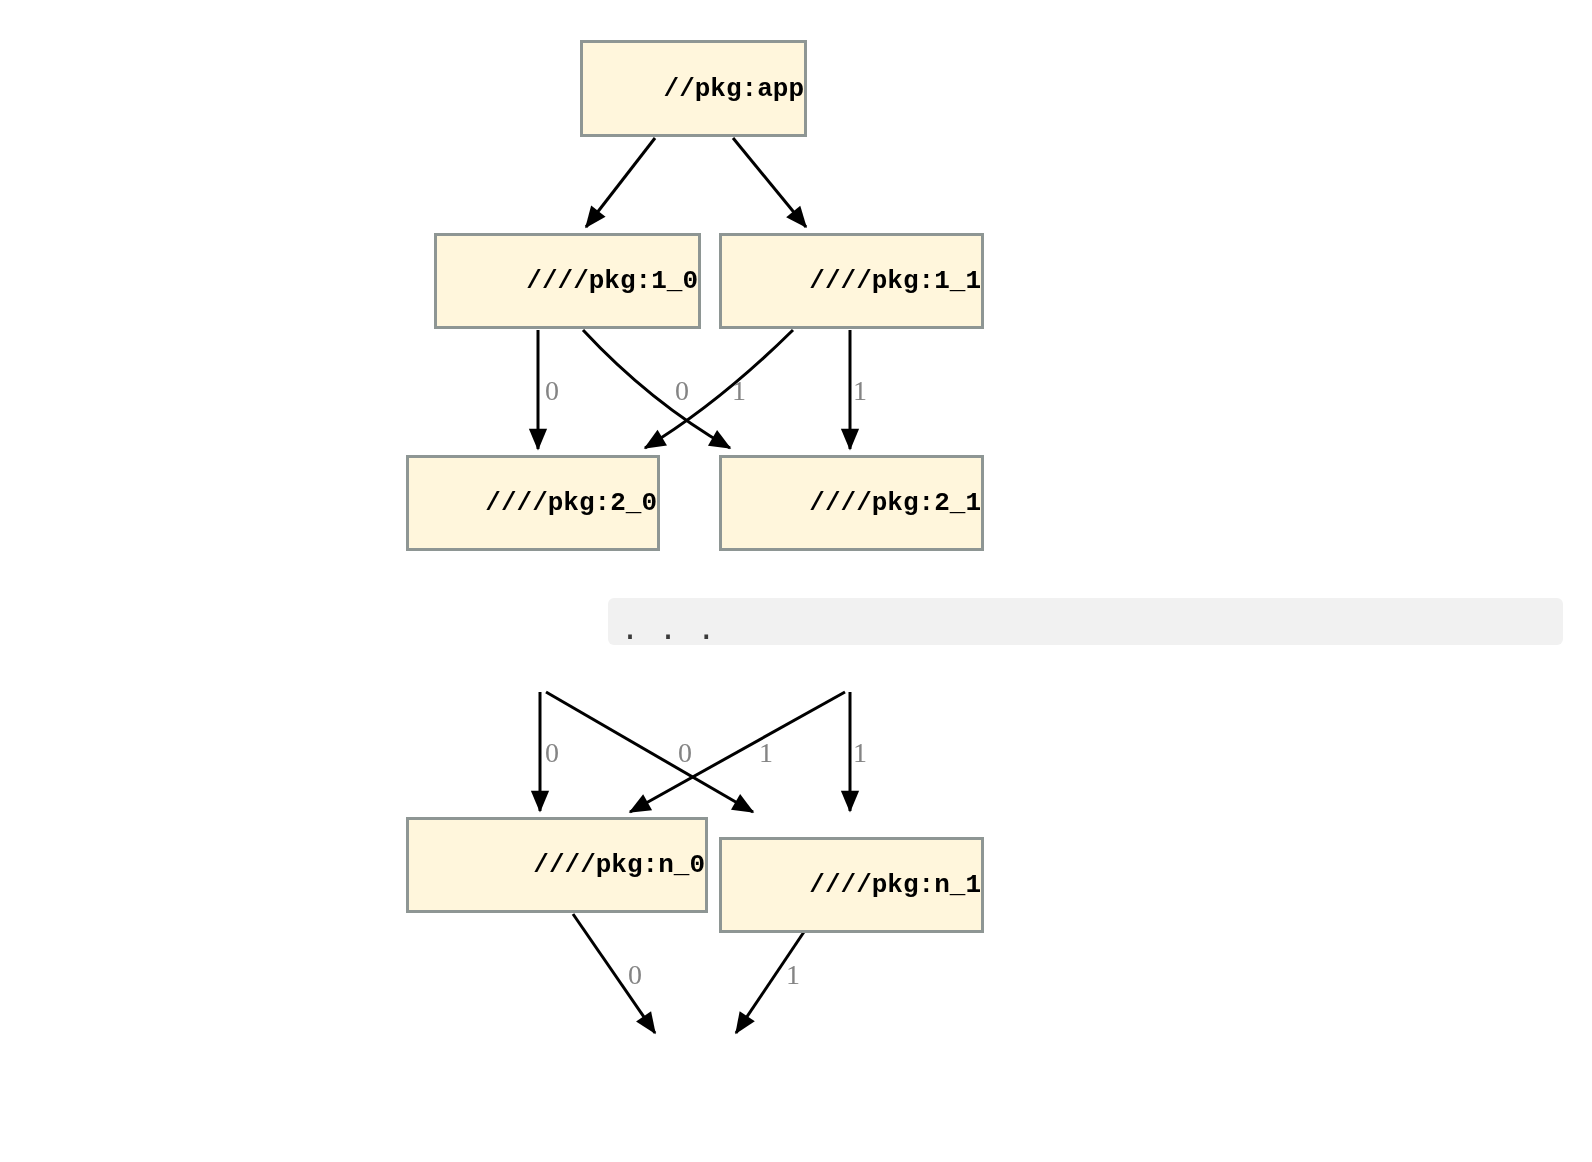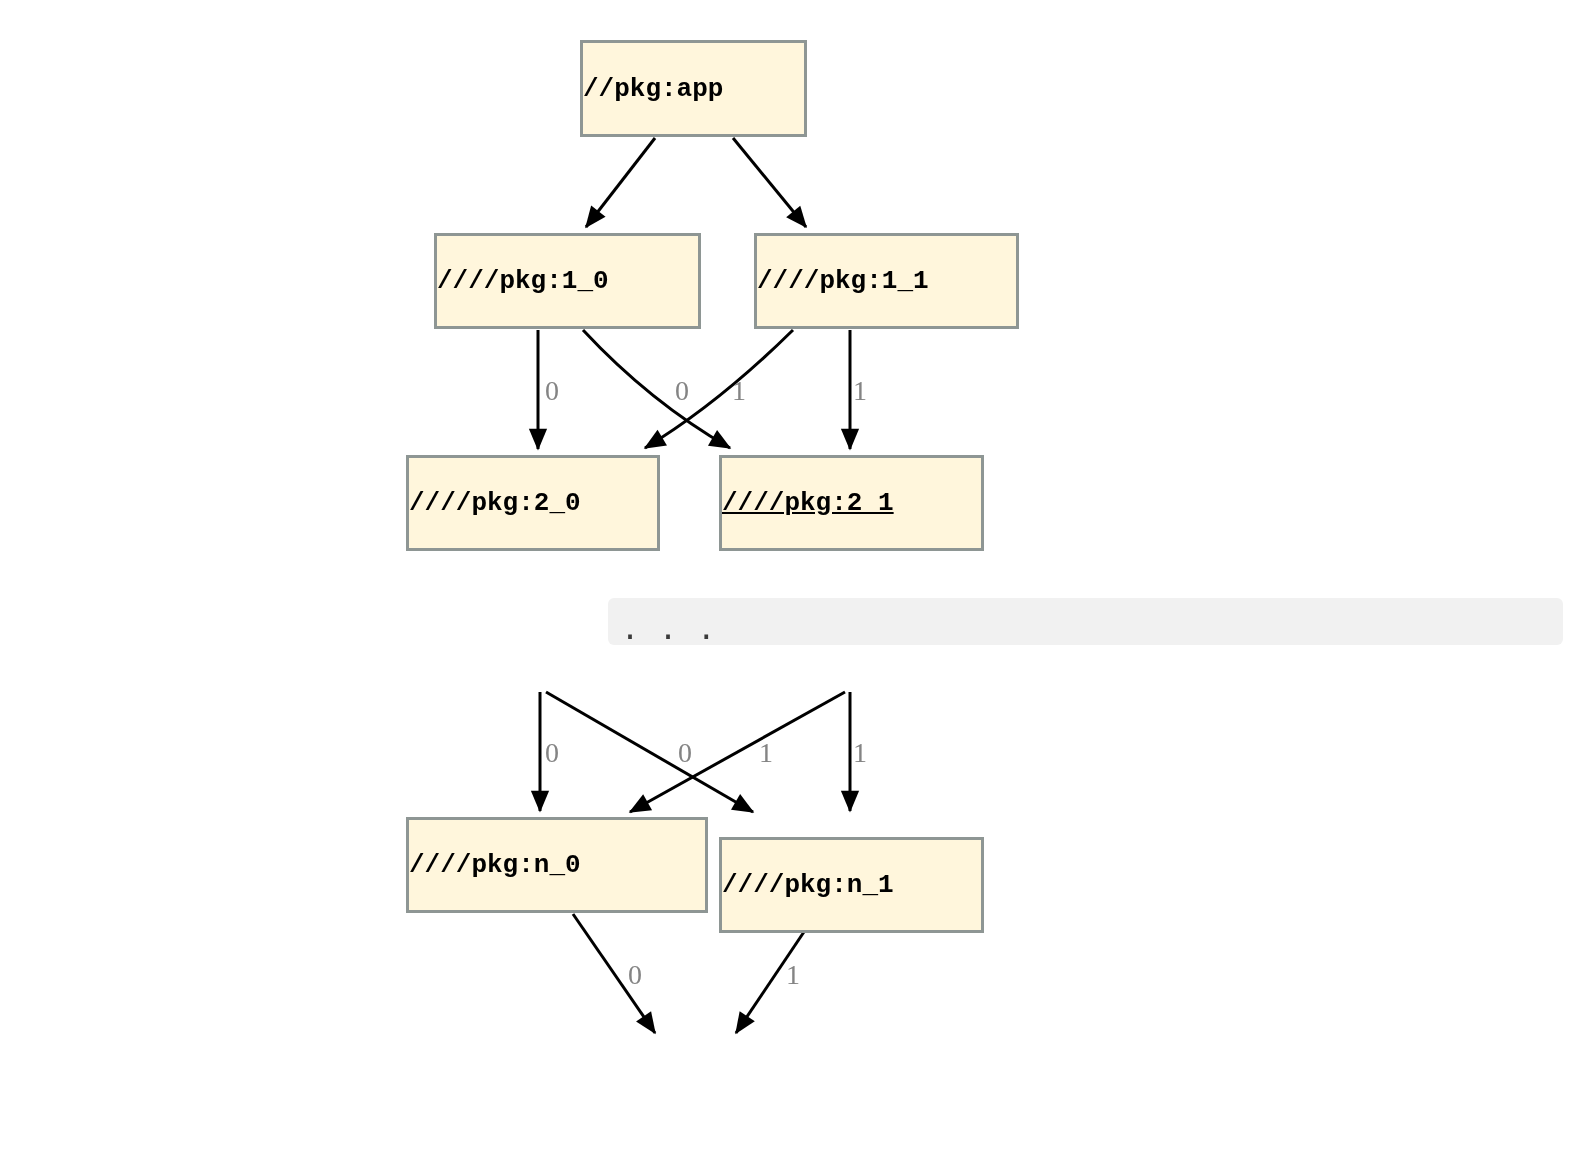--- a/index.html
+++ b/index.html
@@ -8,21 +8,21 @@
     width: 1592px; height: 1162px;
     position: relative; overflow: hidden;
     font-family: "Liberation Sans", sans-serif;
   }
   .stage { position: absolute; inset: 0; }
   svg.edges-layer { position: absolute; left: 0; top: 0; }
   .edge { stroke: var(--edge-color, #000000); stroke-width: 3; fill: none; }
   .arrowhead { fill: var(--edge-color, #000000); }
   .node {
     position: absolute;
-    display: flex; align-items: center; justify-content: flex-start;
+    display: flex; align-items: center; justify-content: flex-end;
     background: var(--node-fill, #fff6dc);
     border: 3px solid var(--node-border, #8e9694);
     font-family: "Liberation Mono", "DejaVu Sans Mono", monospace;
     font-weight: 700; font-size: 26px; color: #000000;
     white-space: nowrap;
   }
   .edge-label {
     position: absolute; transform: translate(-50%, -50%);
     font-family: "Liberation Serif", "DejaVu Serif", serif;
     font-size: 28px; line-height: 1;
@@ -66,28 +66,28 @@
     <path class="edge" d="M 816 914 L 736 1033" marker-end="url(#arrow)"></path>
   </svg>
 
   <div class="node" style="left:580px; top:40px; width:227px; height:97px;">
     <span>//pkg:app</span>
   </div>
 
   <div class="node" style="left:406px; top:233px; width:267px; height:96px;margin-left:28px;">
     <span>////pkg:1_0</span>
   </div>
-  <div class="node" style="left:754px; top:233px; width:265px; height:96px;">
+  <div class="node" style="left:719px; top:233px; width:265px; height:96px;">
     <span>////pkg:1_1</span>
   </div>
 
   <div class="node" style="left:406px; top:455px; width:254px; height:96px;">
     <span>////pkg:2_0</span>
   </div>
-  <div class="node" style="left:719px; top:455px; width:265px; height:96px;text-decoration:underline;">
+  <div class="node" style="left:719px; top:455px; width:265px; height:96px;">
     <span>////pkg:2_1</span>
   </div>
 
   <div class="band" style="left:608px; top:598px; width:955px; height:47px;">
     <span class="dots">. . .</span>
   </div>
 
   <div class="node" style="left:406px; top:817px; width:302px; height:96px;">
     <span>////pkg:n_0</span>
   </div>

